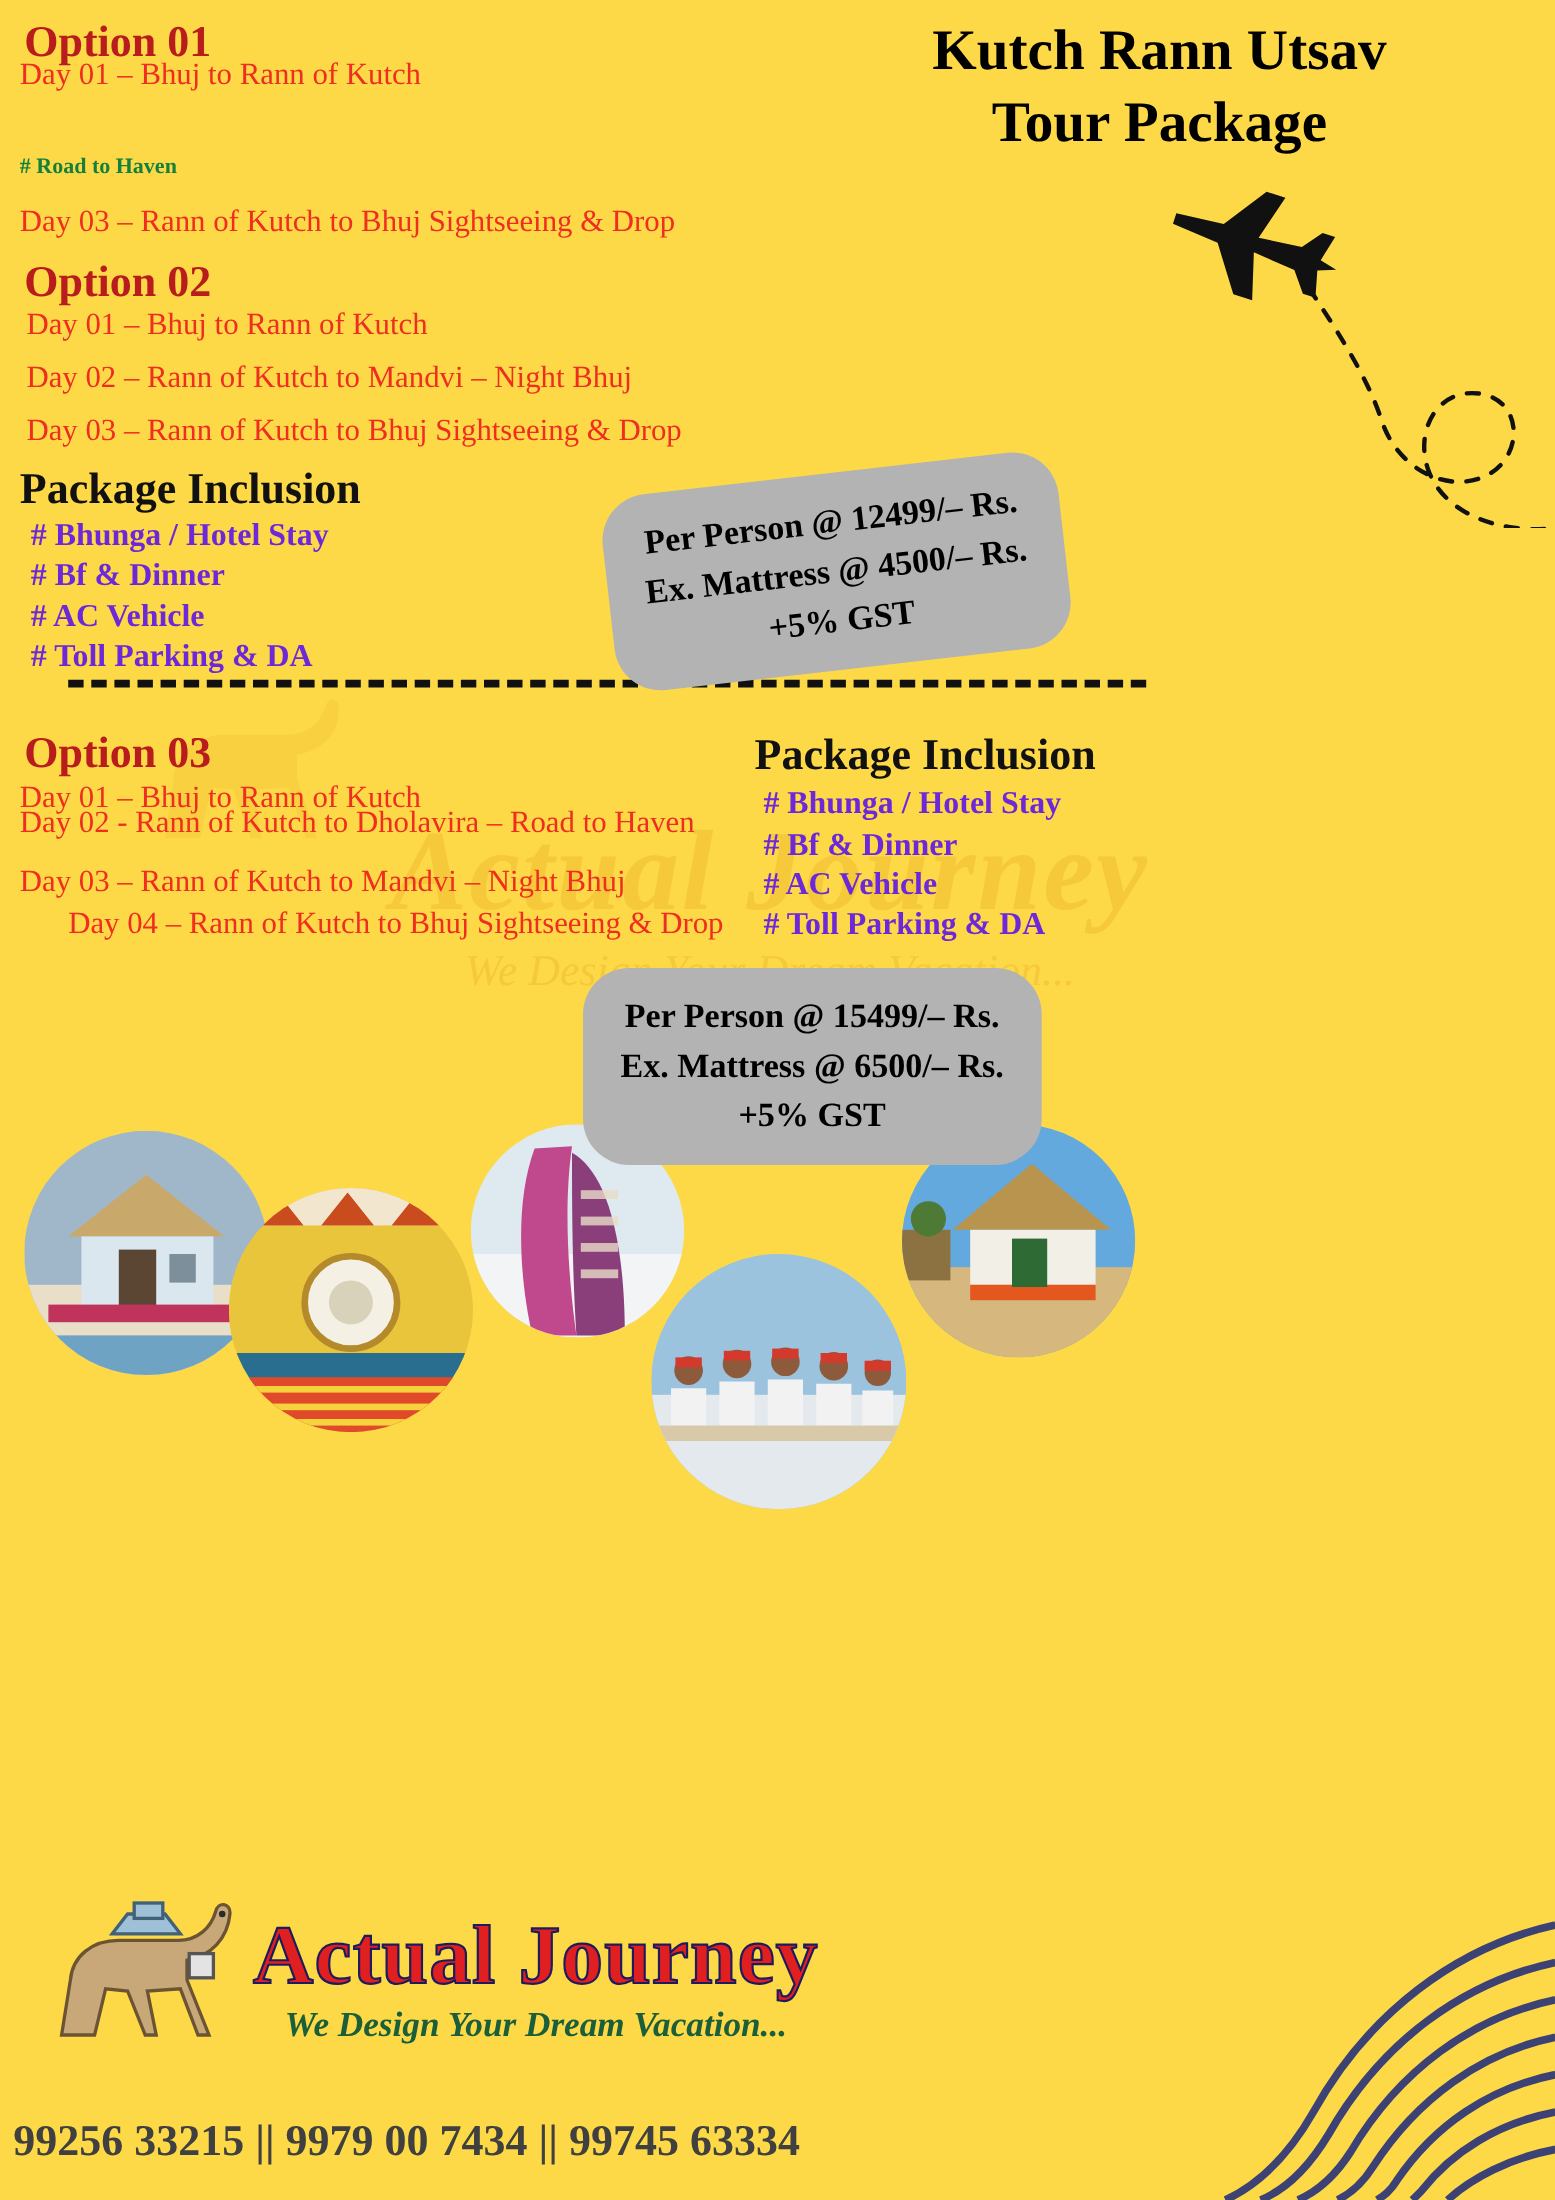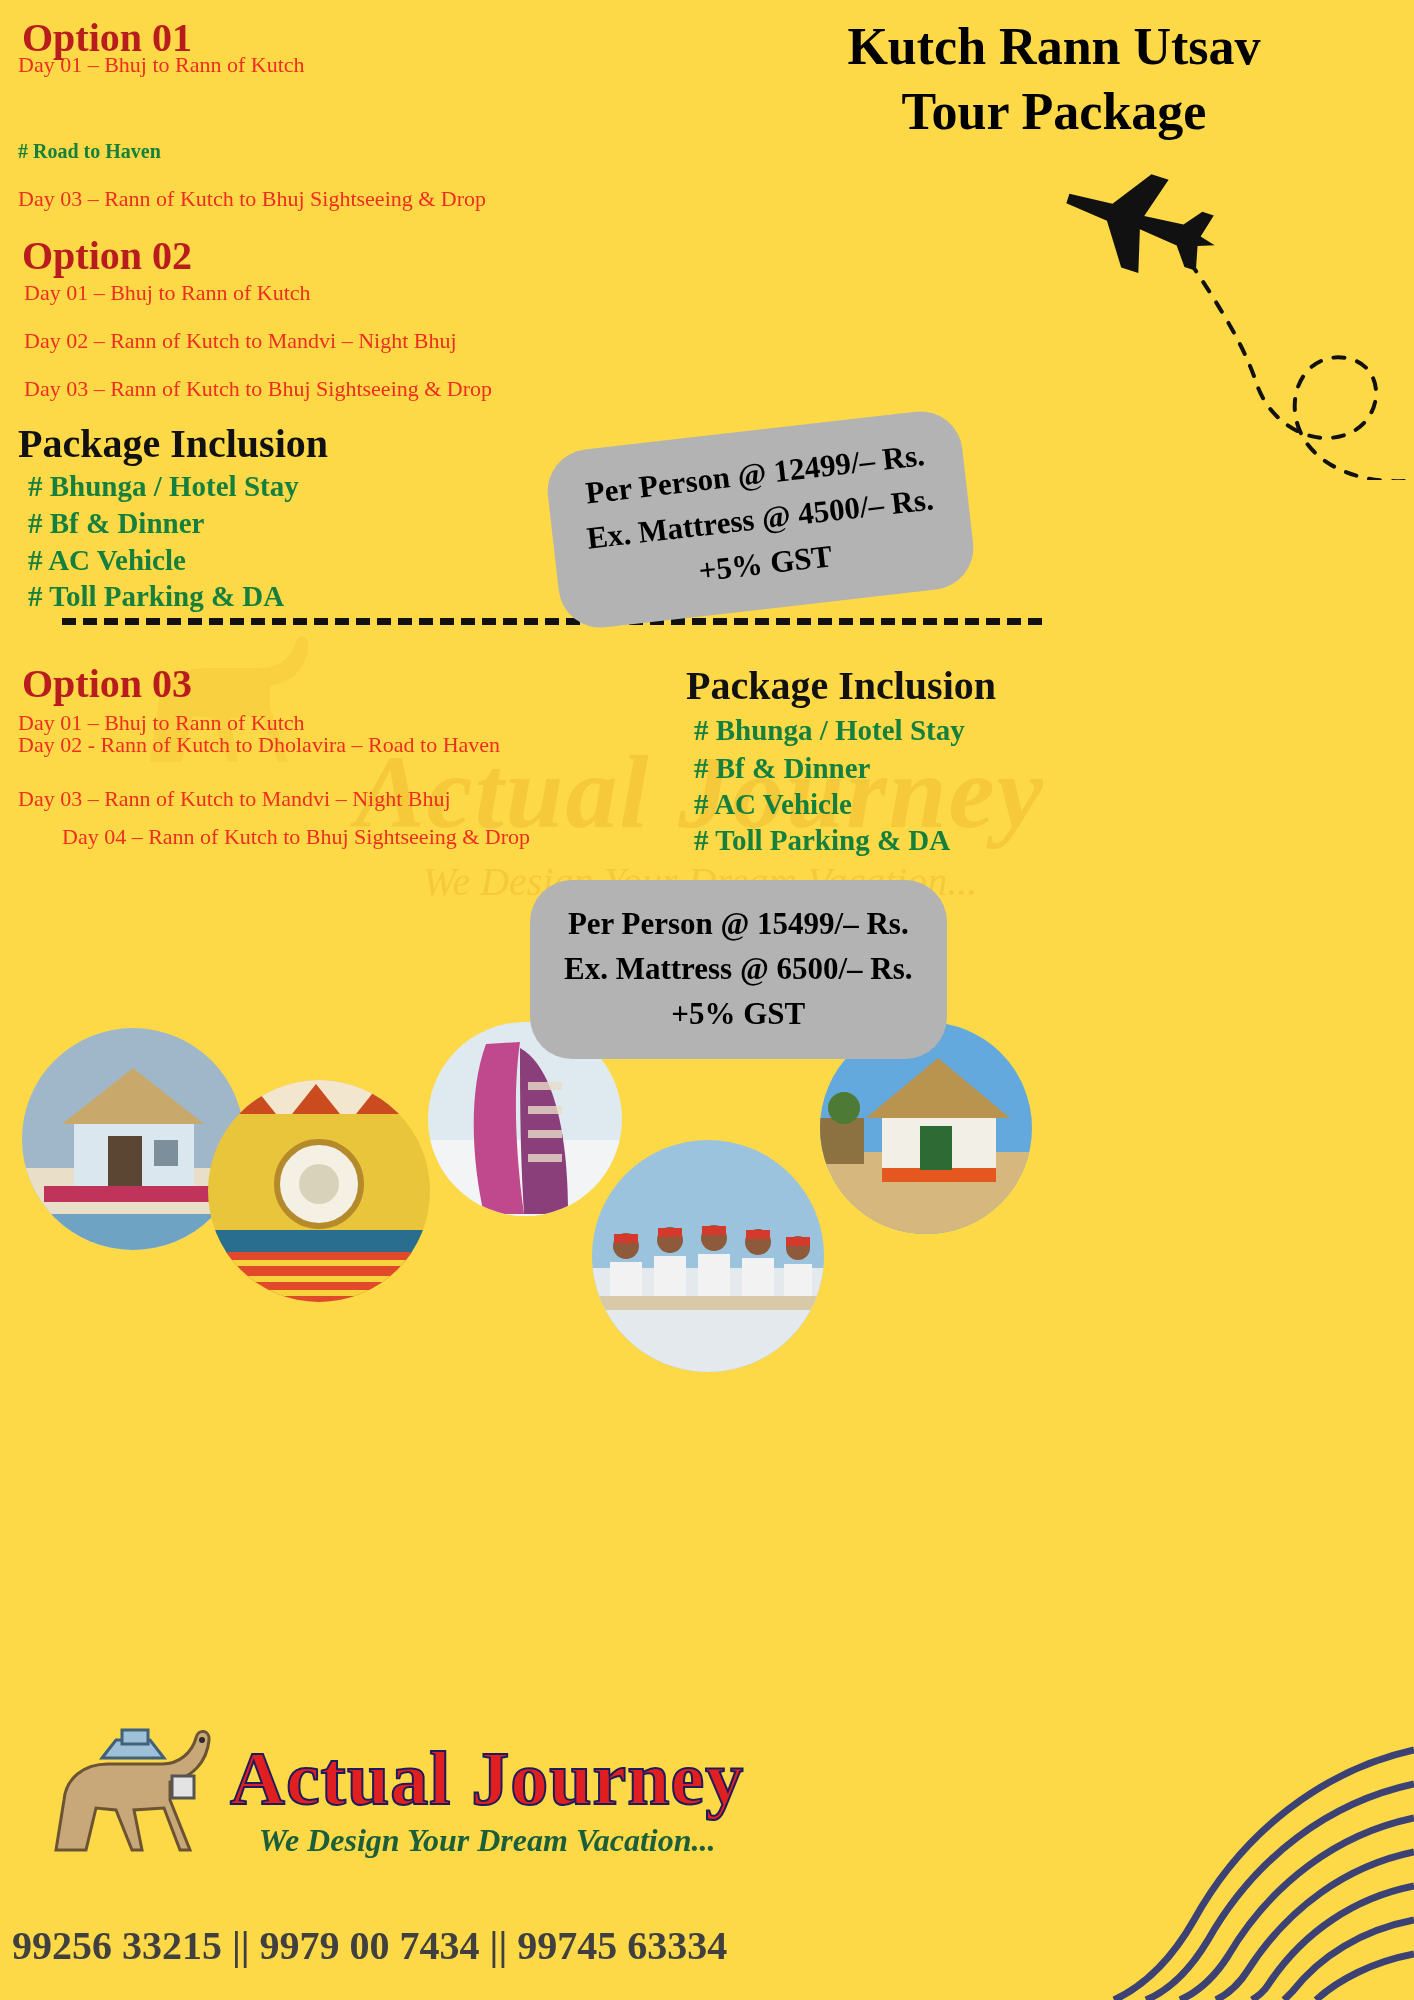--- a/index.html
+++ b/index.html
@@ -35,30 +35,30 @@
   }
 
   
   .plane-wrap{position:absolute;right:0;top:150px;width:420px;height:330px;z-index:2;}
 
   
   .opt-head{
     font-size:40px;font-weight:bold;color:#b91c1c;position:absolute;z-index:3;
   }
   .day{
-    font-size:22px;color:#ef2d20;position:absolute;z-index:3;white-space:nowrap;
+    font-size:28px;color:#ef2d20;position:absolute;z-index:3;white-space:nowrap;
   }
   .note{
     font-size:20px;font-weight:bold;color:#15803d;position:absolute;z-index:3;
   }
   .incl-head{
     font-size:40px;font-weight:bold;color:#111;position:absolute;z-index:3;
   }
   .incl-item{
-    font-size:29px;font-weight:bold;color:#15803d;position:absolute;z-index:3;white-space:nowrap;
+    font-size:29px;font-weight:bold;color:#6d28d9;position:absolute;z-index:3;white-space:nowrap;
   }
 
   
   .price{
     position:absolute;background:#b3b3b3;border-radius:42px;z-index:4;
     color:#000;text-align:center;padding:22px 34px;
   }
   .price div{font-size:31px;font-weight:bold;line-height:1.45;white-space:nowrap;}
   #price-1{left:552px;top:430px;transform:rotate(-6.5deg);}
   #price-2{left:530px;top:880px;}

